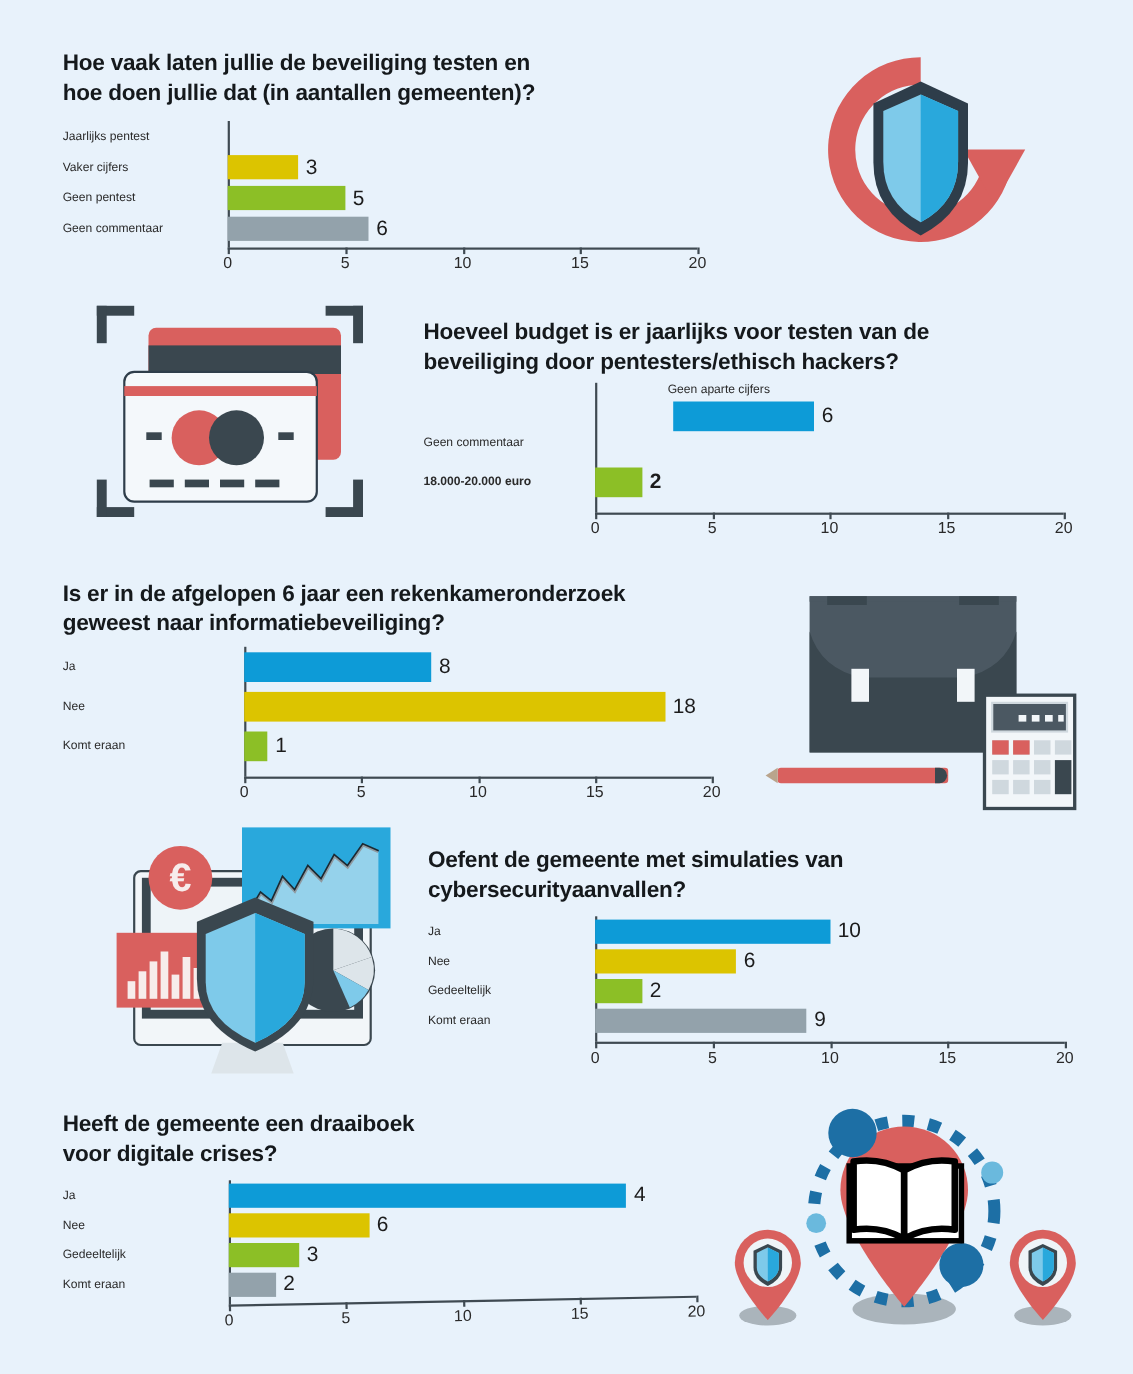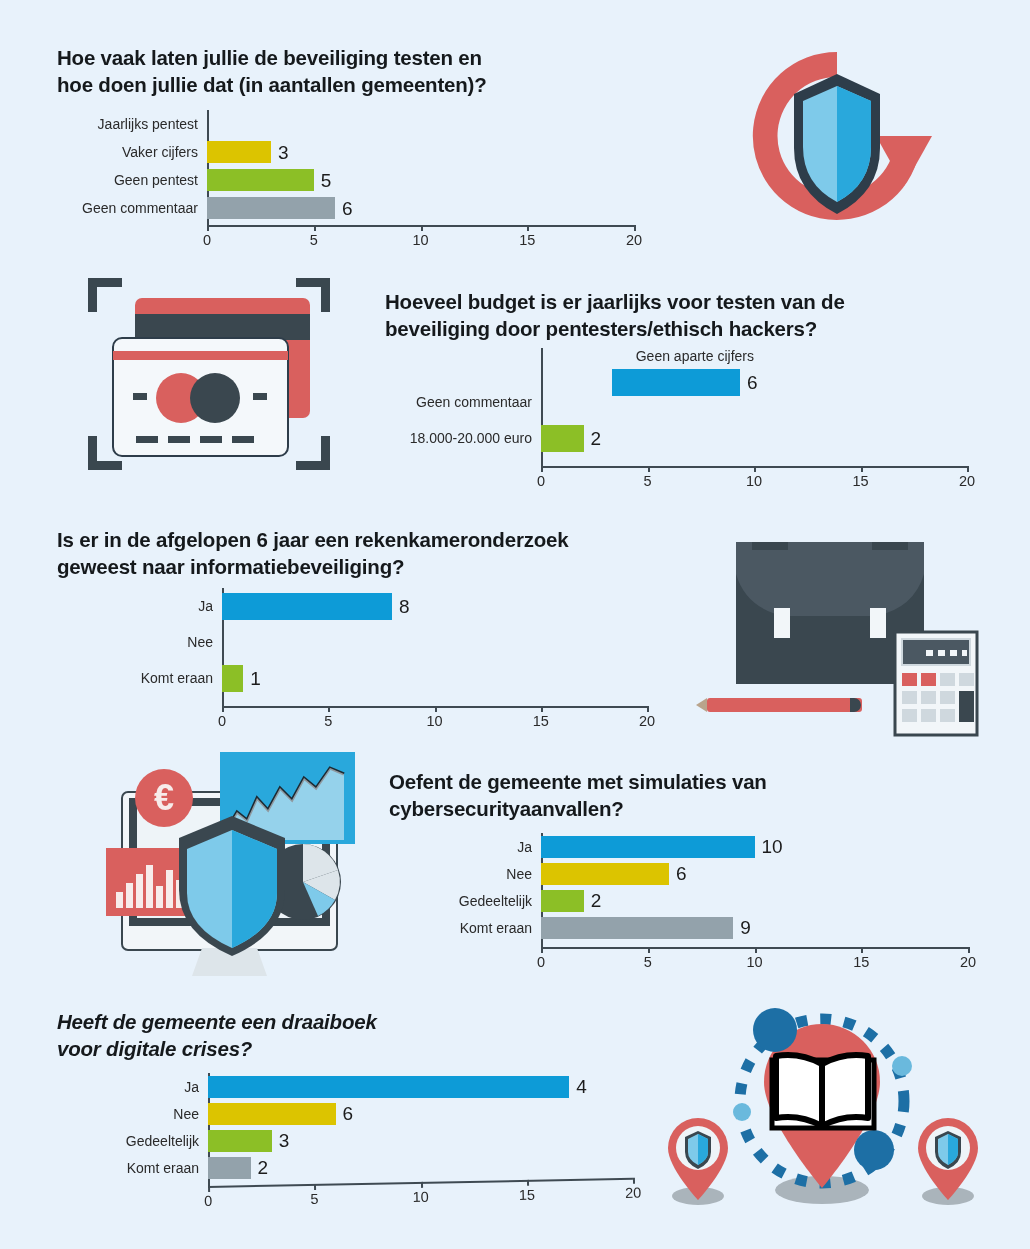--- a/index.html
+++ b/index.html
@@ -14,21 +14,21 @@
   .q-title{
     font-weight:bold;font-size:20.5px;line-height:27px;
     letter-spacing:-0.2px;color:#15191c;white-space:pre-line;
   }
 
   
   .chart{position:absolute;}
   .rows{position:absolute;left:0;top:0;}
   .row{position:relative;display:flex;align-items:center;}
   .cat{
-    font-size:14px;color:#2a2a2a;text-align:right;
+    font-size:11px;color:#2a2a2a;text-align:left;
     white-space:nowrap;padding-right:9px;box-sizing:border-box;
   }
   .barwrap{position:relative;flex:0 0 auto;height:100%;display:flex;align-items:center;}
   .bar{height:22px;display:block;}
   .val{
     font-size:19px;color:#1c1c1c;margin-left:7px;white-space:nowrap;line-height:1;
   }
   .axis{position:absolute;}
   .axis .aline{position:absolute;left:0;top:0;height:2px;background:#3f4a52;}
   .axis .tick{position:absolute;top:0;width:2px;height:6px;background:#3f4a52;}
@@ -138,21 +138,21 @@
     <div class="row" style="height:36px;flex-direction:column;">
       <div class="cat" style="width:156px;">Geen aparte cijfers</div>
       <div class="barwrap">
           <div class="bar" style="width:127.8px;height:27px;background:#0d9bd7;"></div>
           <span class="val">6</span>
         </div>
     </div>
     <div class="row" style="height:36px;">
       <div class="cat" style="width:156px;">Geen commentaar</div>
     </div>
-    <div class="row" style="height:36px;">
+    <div class="row" style="height:36px;font-weight:bold;">
       <div class="cat" style="width:156px;">18.000-20.000 euro</div>
       <div class="barwrap">
           <div class="bar" style="width:42.6px;height:27px;background:#8cbf26;"></div>
           <span class="val">2</span>
         </div>
     </div>
   </div>
   <div class="axis" style="left:156px;top:118px;width:430px;">
     <div class="aline" style="width:426px;"></div>
     <div class="tick" style="left:0;"></div>
@@ -177,20 +177,24 @@
   <div class="rows" style="left:0;top:0;width:620px;">
     <div class="row" style="height:36px;">
       <div class="cat" style="width:165px;">Ja</div>
       <div class="barwrap">
           <div class="bar" style="width:170px;height:27px;background:#0d9bd7;"></div>
           <span class="val">8</span>
         </div>
     </div>
     <div class="row" style="height:36px;">
       <div class="cat" style="width:165px;">Nee</div>
+      <div class="barwrap">
+          <div class="bar" style="width:382.5px;height:27px;background:#dcc400;"></div>
+          <span class="val">18</span>
+        </div>
     </div>
     <div class="row" style="height:36px;">
       <div class="cat" style="width:165px;">Komt eraan</div>
       <div class="barwrap">
           <div class="bar" style="width:21.25px;height:27px;background:#8cbf26;"></div>
           <span class="val">1</span>
         </div>
     </div>
   </div>
   <div class="axis" style="left:165px;top:118px;width:430px;">
@@ -323,21 +327,21 @@
       <div class="tlab" style="left:106.75px;">5</div>
     <div class="tick" style="left:213.5px;"></div>
       <div class="tlab" style="left:213.5px;">10</div>
     <div class="tick" style="left:320.25px;"></div>
       <div class="tlab" style="left:320.25px;">15</div>
     <div class="tick" style="left:427px;"></div>
       <div class="tlab" style="left:427px;">20</div>
   </div>
 </div>
 
-<div class="block" style="left:57px;top:1008px;width:600px;font-style:italic;">
+<div class="block" style="left:57px;top:1008px;width:600px;">
   <div class="q-title">Heeft de gemeente een draaiboek
 voor digitale crises?</div>
 </div>
 <div class="chart" style="left:57px;top:1073px;width:600px;height:150px;">
   <div class="yaxis" style="left:151px;top:0;height:113px;"></div>
   <div class="rows" style="left:0;top:0;width:600px;">
     <div class="row" style="height:27px;">
       <div class="cat" style="width:151px;">Ja</div>
       <div class="barwrap">
           <div class="bar" style="width:361.25px;height:22px;background:#0d9bd7;"></div>

